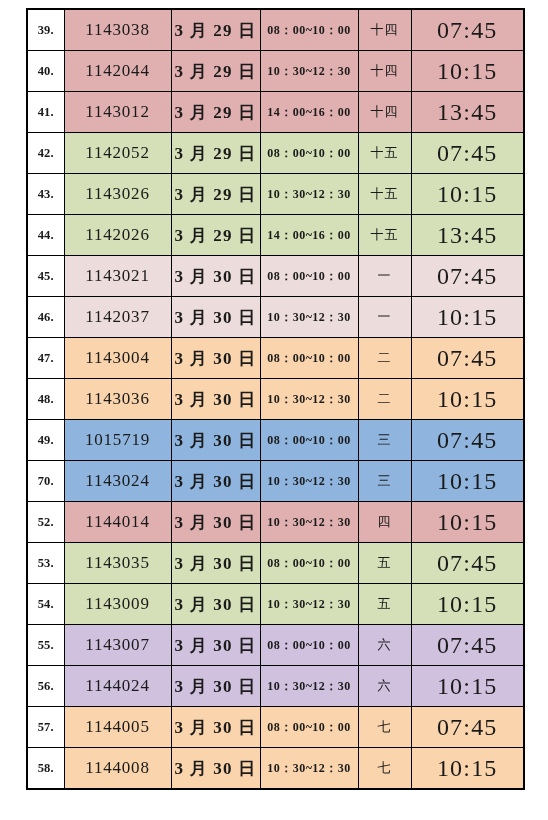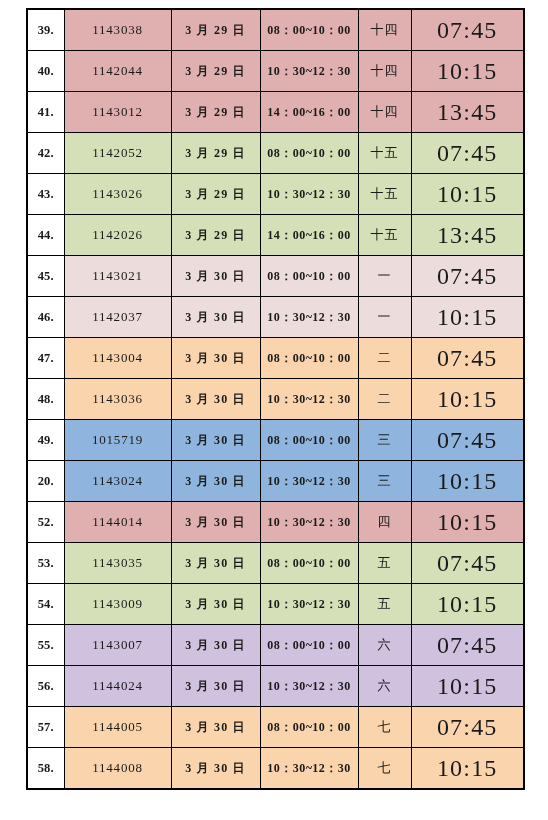--- a/index.html
+++ b/index.html
@@ -48,26 +48,26 @@
   col.c-start  { width: 113px; }
 
   td.idx {
     background: #ffffff !important;
     font-size: 12.5px;
     font-weight: 700;
     letter-spacing: 0.2px;
   }
 
   td.id {
-    font-size: 13px;
+    font-size: 17px;
     letter-spacing: 0.8px;
   }
 
   td.date {
-    font-size: 12px;
+    font-size: 17px;
     font-weight: 700;
     letter-spacing: 1.2px;
     margin-left: 39px;
   }
 
   td.range {
     font-size: 12px;
     font-weight: 700;
     letter-spacing: 0.5px;
   }
@@ -187,21 +187,21 @@
         </tr>
         <tr class="pal-blue">
           <td class="idx">49.</td>
           <td class="id">1015719</td>
           <td class="date">3 月 30 日</td>
           <td class="range">08：00~10：00</td>
           <td class="group">三</td>
           <td class="start">07:45</td>
         </tr>
         <tr class="pal-blue">
-          <td class="idx">20.</td>
+          <td class="idx">70.</td>
           <td class="id">1143024</td>
           <td class="date">3 月 30 日</td>
           <td class="range">10：30~12：30</td>
           <td class="group">三</td>
           <td class="start">10:15</td>
         </tr>
         <tr class="pal-pink">
           <td class="idx">52.</td>
           <td class="id">1144014</td>
           <td class="date">3 月 30 日</td>

